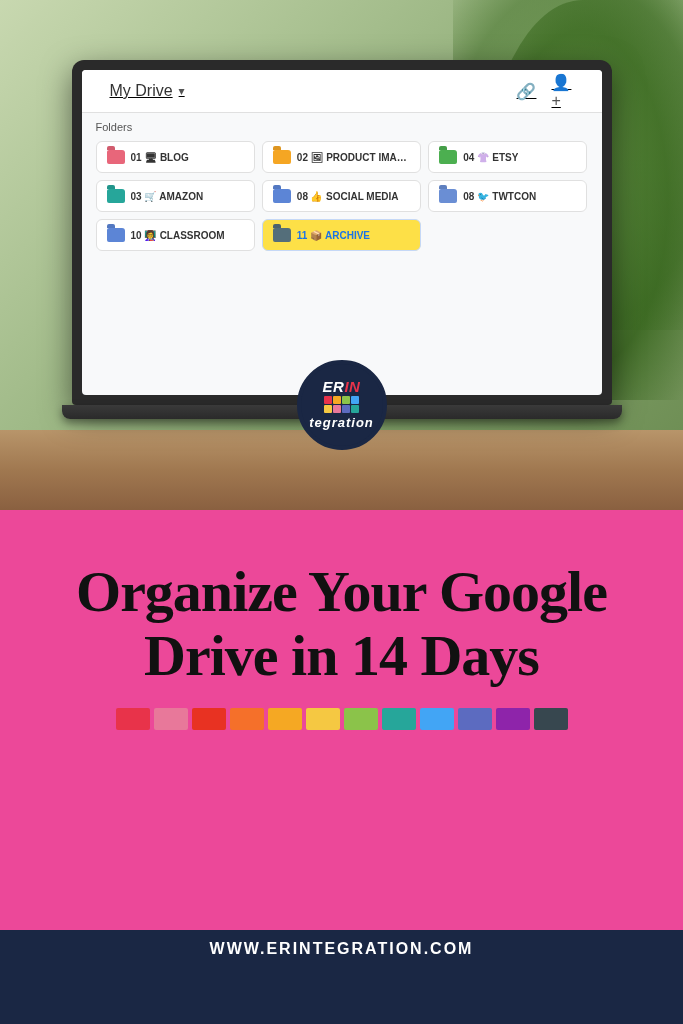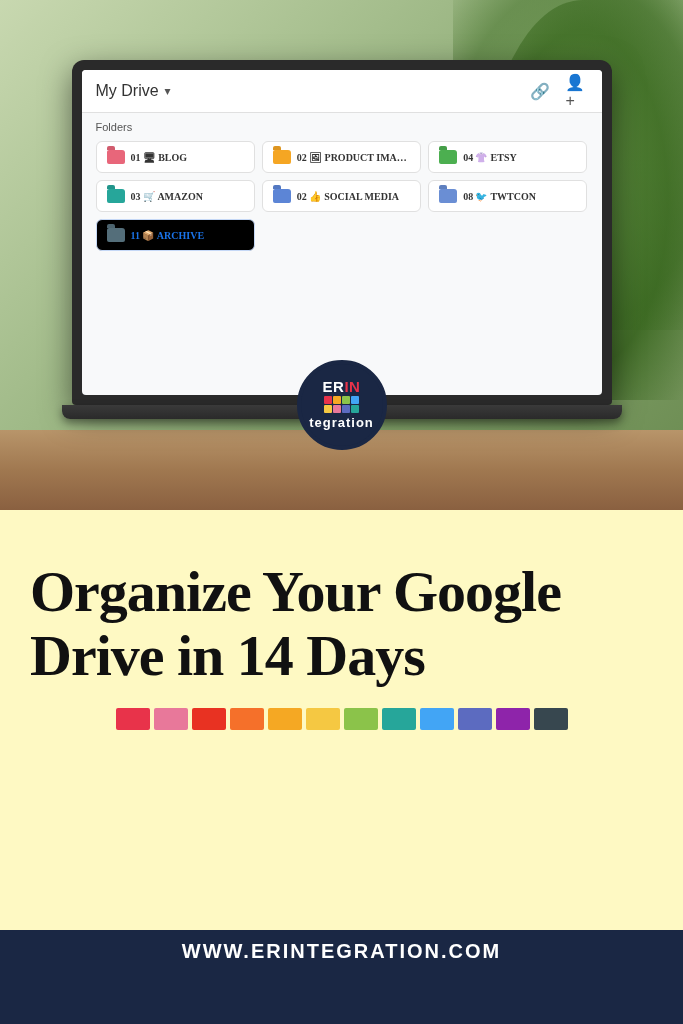--- a/index.html
+++ b/index.html
@@ -82,23 +82,24 @@
       border-radius: 0 0 8px 8px;
       margin-left: -10px;
       box-shadow: 0 4px 8px rgba(0,0,0,0.4);
     }
 
     
     .drive-header {
       display: flex;
       align-items: center;
       justify-content: space-between;
-      padding: 10px 14px;
+      padding: 10px 28px;
       border-bottom: 1px solid #e0e0e0;
       background: white;
+      text-decoration: underline;
     }
 
     .drive-title {
       display: flex;
       align-items: center;
       gap: 6px;
       font-size: 16px;
       font-weight: 500;
       color: #333;
     }
@@ -133,40 +134,39 @@
       font-size: 11px;
       color: #555;
       margin-bottom: 8px;
       font-weight: 500;
     }
 
     .folders-grid {
       display: grid;
       grid-template-columns: repeat(3, 1fr);
       gap: 7px;
-      font-family: Liberation Serif, serif;
     }
 
     .folder-item {
       background: white;
       border: 1px solid #e0e0e0;
       border-radius: 6px;
       padding: 8px 10px;
       display: flex;
       align-items: center;
       gap: 6px;
       font-size: 10px;
       font-weight: 600;
       color: #333;
       white-space: nowrap;
       overflow: hidden;
     }
 
     .folder-item.highlighted {
-      background: #000000;
+      background: #fde047;
       border-color: #c5d8f6;
     }
 
     .folder-icon {
       width: 18px;
       height: 14px;
       border-radius: 2px 3px 2px 2px;
       flex-shrink: 0;
       position: relative;
     }
@@ -226,20 +226,21 @@
       display: flex;
       flex-direction: column;
       align-items: center;
       justify-content: center;
       color: white;
       font-size: 9px;
       font-weight: 700;
       text-align: center;
       letter-spacing: 0.5px;
       line-height: 1.2;
+      font-style: italic;
     }
 
     .badge-logo {
       font-size: 11px;
       font-weight: 900;
       color: white;
       line-height: 1;
     }
     .badge-pixels {
       display: grid;
@@ -248,22 +249,23 @@
       margin: 2px 0;
     }
     .pixel {
       width: 8px;
       height: 8px;
       border-radius: 1px;
     }
 
     
     .bottom-section {
-      background: #fef9c3;
+      background: #ec4899;
       padding: 50px 30px 20px;
+      text-align: center;
       position: relative;
       z-index: 1;
       min-height: 420px;
     }
 
     .main-title {
       font-family: Georgia, 'Times New Roman', serif;
       font-size: 58px;
       font-weight: 900;
       color: #111;
@@ -285,21 +287,21 @@
       height: 22px;
       border-radius: 2px;
     }
 
     
     .footer {
       background: #1a2744;
       padding: 10px;
       text-align: center;
       color: white;
-      font-size: 20px;
+      font-size: 16px;
       letter-spacing: 2px;
       font-weight: 600;
     }
   </style>
 </head>
 <body>
 
 <div class="top-section">
   <div class="plant-bg"></div>
   <div class="plant-bg2"></div>
@@ -336,27 +338,31 @@
               <div class="folder-icon green"></div>
               <span class="folder-text">04 👚 ETSY</span>
             </div>
             <div class="folder-item">
               <div class="folder-icon teal"></div>
               <span class="folder-text">03 🛒 AMAZON</span>
             </div>
 
             <div class="folder-item">
               <div class="folder-icon blue"></div>
-              <span class="folder-text">02 👍 SOCIAL MEDIA</span>
+              <span class="folder-text">08 👍 SOCIAL MEDIA</span>
             </div>
             <div class="folder-item">
               <div class="folder-icon med-blue"></div>
               <span class="folder-text">08 🐦 TWTCON</span>
             </div>
 
+            <div class="folder-item">
+              <div class="folder-icon blue"></div>
+              <span class="folder-text">10 👩‍🏫 CLASSROOM</span>
+            </div>
             <div class="folder-item highlighted">
               <div class="folder-icon dark-folder"></div>
               <span class="folder-text" style="color:#1a73e8;">11 📦 ARCHIVE</span>
             </div>
             <div class="folder-item" style="border:none; background:transparent;"></div>
 
           </div>
         </div>
 
       </div>

